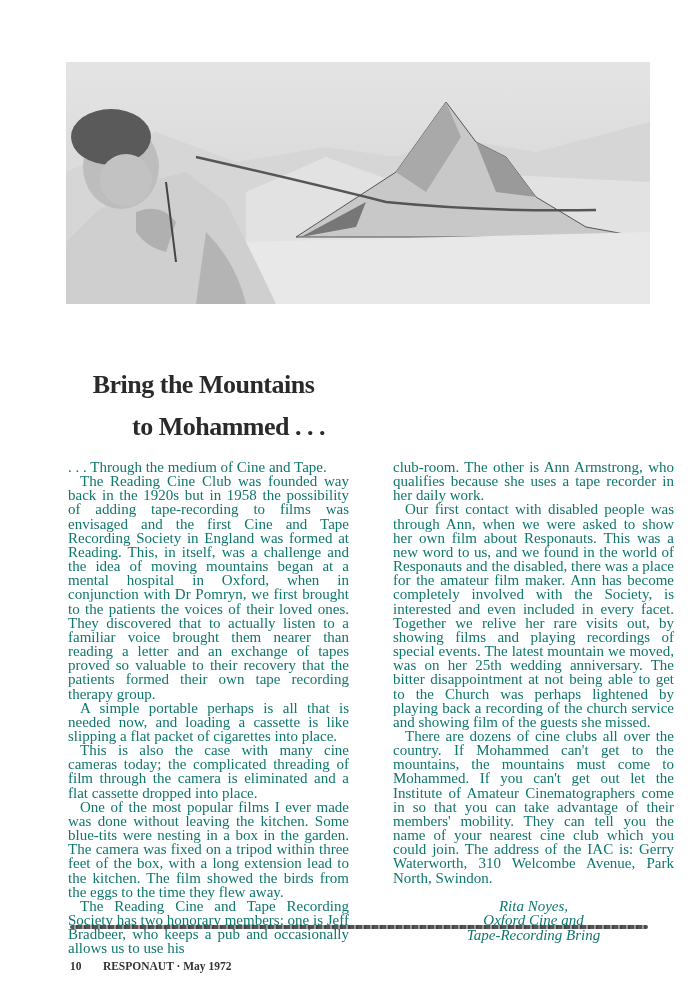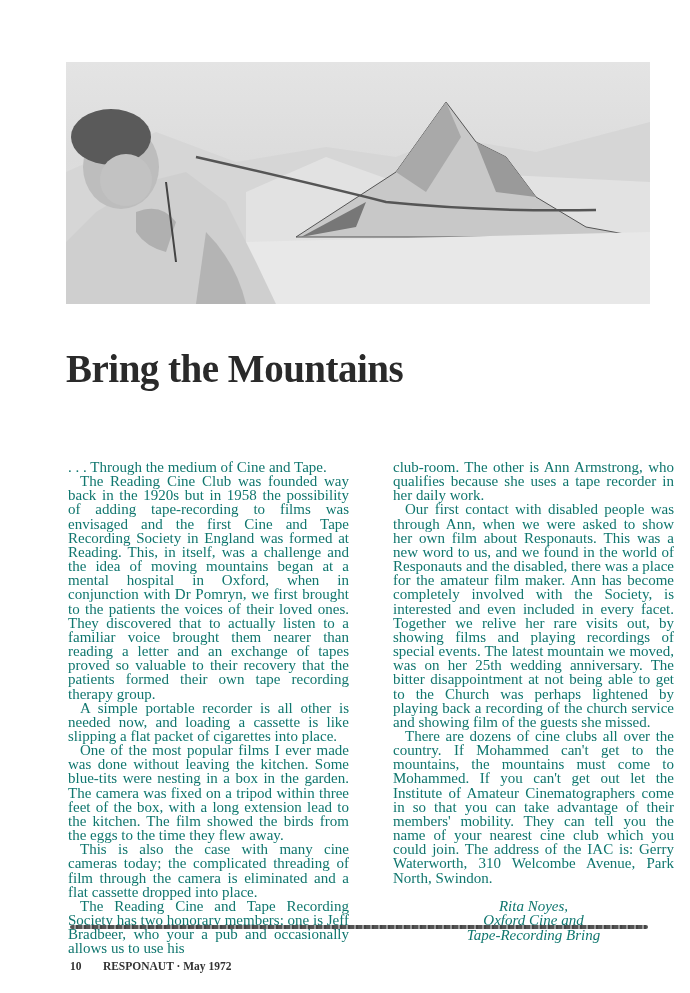--- a/index.html
+++ b/index.html
@@ -7,23 +7,23 @@
     width:690px; height:993px; background:#ffffff; position:relative; overflow:hidden;
     font-family:"Liberation Serif", "DejaVu Serif", serif; color:#2b2b2b;
   }
   .illustration {
     position:absolute; left:66px; top:62px; width:584px; height:242px;
     background:linear-gradient(180deg,#e4e4e4 0%,#dcdcdc 40%,#e6e6e6 100%);
     overflow:hidden;
   }
   .illustration svg { position:absolute; left:0; top:0; width:100%; height:100%; }
   .headline {
-    position:absolute; left:66px; top:348px; margin:0;
+    position:absolute; left:66px; top:348px; margin:16px;
     font-family:"Liberation Serif","DejaVu Serif",serif; font-weight:bold;
-    font-size:39px; line-height:42px; color:#2a2a2a; letter-spacing:-0.5px;text-align:center;
+    font-size:26px; line-height:42px; color:#2a2a2a; letter-spacing:-0.5px;text-align:center;
   }
   .headline .l2 { display:block; padding-left:50px; }
   .col {
     position:absolute; top:460px; width:281px;
     font-size:15px; line-height:14.15px; text-align:justify; color:#0f766e;
   }
   .col.left { left:68px; }
   .col.right { left:393px; }
   .col p { margin:0; text-indent:12px; }
   .col p.noindent { text-indent:0; }
@@ -64,29 +64,30 @@
     <ellipse cx="45" cy="75" rx="40" ry="28" fill="#5a5a5a"></ellipse>
     <ellipse cx="60" cy="118" rx="26" ry="26" fill="#c2c2c2"></ellipse>
     <path d="M70 150 Q95 140 110 160 L100 190 Q80 185 70 170 Z" fill="#b0b0b0"></path>
     <path d="M100 120 L110 200" stroke="#444" stroke-width="2"></path>
     <path d="M140 170 Q170 200 180 242 L130 242 Z" fill="#9a9a9a" opacity="0.5"></path>
   </svg>
 </div>
 
 <h1 class="headline">
   <span class="l1">Bring the Mountains</span><br>
+  <span class="l2">to Mohammed . . .</span>
 </h1>
 
 <div class="col left">
   <p class="noindent">. . . Through the medium of Cine and Tape.</p>
   <p>The Reading Cine Club was founded way back in the 1920s but in 1958 the possibility of adding tape-recording to films was envisaged and the first Cine and Tape Recording Society in England was formed at Reading.  This, in itself, was a challenge and the idea of moving mountains began at a mental hospital in Oxford, when in conjunction with Dr Pomryn, we first brought to the patients the voices of their loved ones.  They discovered that to actually listen to a familiar voice brought them nearer than reading a letter and an exchange of tapes proved so valuable to their recovery that the patients formed their own tape recording therapy group.</p>
-  <p>A simple portable recorder is all other is needed now, and loading a cassette is like slipping a flat packet of cigarettes into place.</p>
+  <p>A simple portable perhaps is all that is needed now, and loading a cassette is like slipping a flat packet of cigarettes into place.</p>
+  <p>This is also the case with many cine cameras today; the complicated threading of film through the camera is eliminated and a flat cassette dropped into place.</p>
   <p>One of the most popular films I ever made was done without leaving the kitchen.  Some blue-tits were nesting in a box in the garden.  The camera was fixed on a tripod within three feet of the box, with a long extension lead to the kitchen.  The film showed the birds from the eggs to the time they flew away.</p>
-  <p>This is also the case with many cine cameras today; the complicated threading of film through the camera is eliminated and a flat cassette dropped into place.</p>
-  <p>The Reading Cine and Tape Recording Society has two honorary members; one is Jeff Bradbeer, who your a pub and occasionally allows us to use his</p>
+  <p>The Reading Cine and Tape Recording Society has two honorary members; one is Jeff Bradbeer, who keeps a pub and occasionally allows us to use his</p>
 </div>
 
 <div class="col right">
   <p class="noindent">club-room.  The other is Ann Armstrong, who qualifies because she uses a tape recorder in her daily work.</p>
   <p>Our first contact with disabled people was through Ann, when we were asked to show her own film about Responauts.  This was a new word to us, and we found in the world of Responauts and the disabled, there was a place for the amateur film maker.  Ann has become completely involved with the Society, is interested and even included in every facet.  Together we relive her rare visits out, by showing films and playing recordings of special events. The latest mountain we moved, was on her 25th wedding anniversary.  The bitter disappointment at not being able to get to the Church was perhaps lightened by playing back a recording of the church service and showing film of the guests she missed.</p>
   <p>There are dozens of cine clubs all over the country. If Mohammed can't get to the mountains, the mountains must come to Mohammed.  If you can't get out let the Institute of Amateur Cinematographers come in so that you can take advantage of their members' mobility.  They can tell you the name of your nearest cine club which you could join.  The address of the IAC is: Gerry Waterworth, 310 Welcombe Avenue, Park North, Swindon.</p>
   <div class="signature">
     <div>Rita Noyes,</div>
     <div>Oxford Cine and</div>
     <div>Tape-Recording Bring</div>

